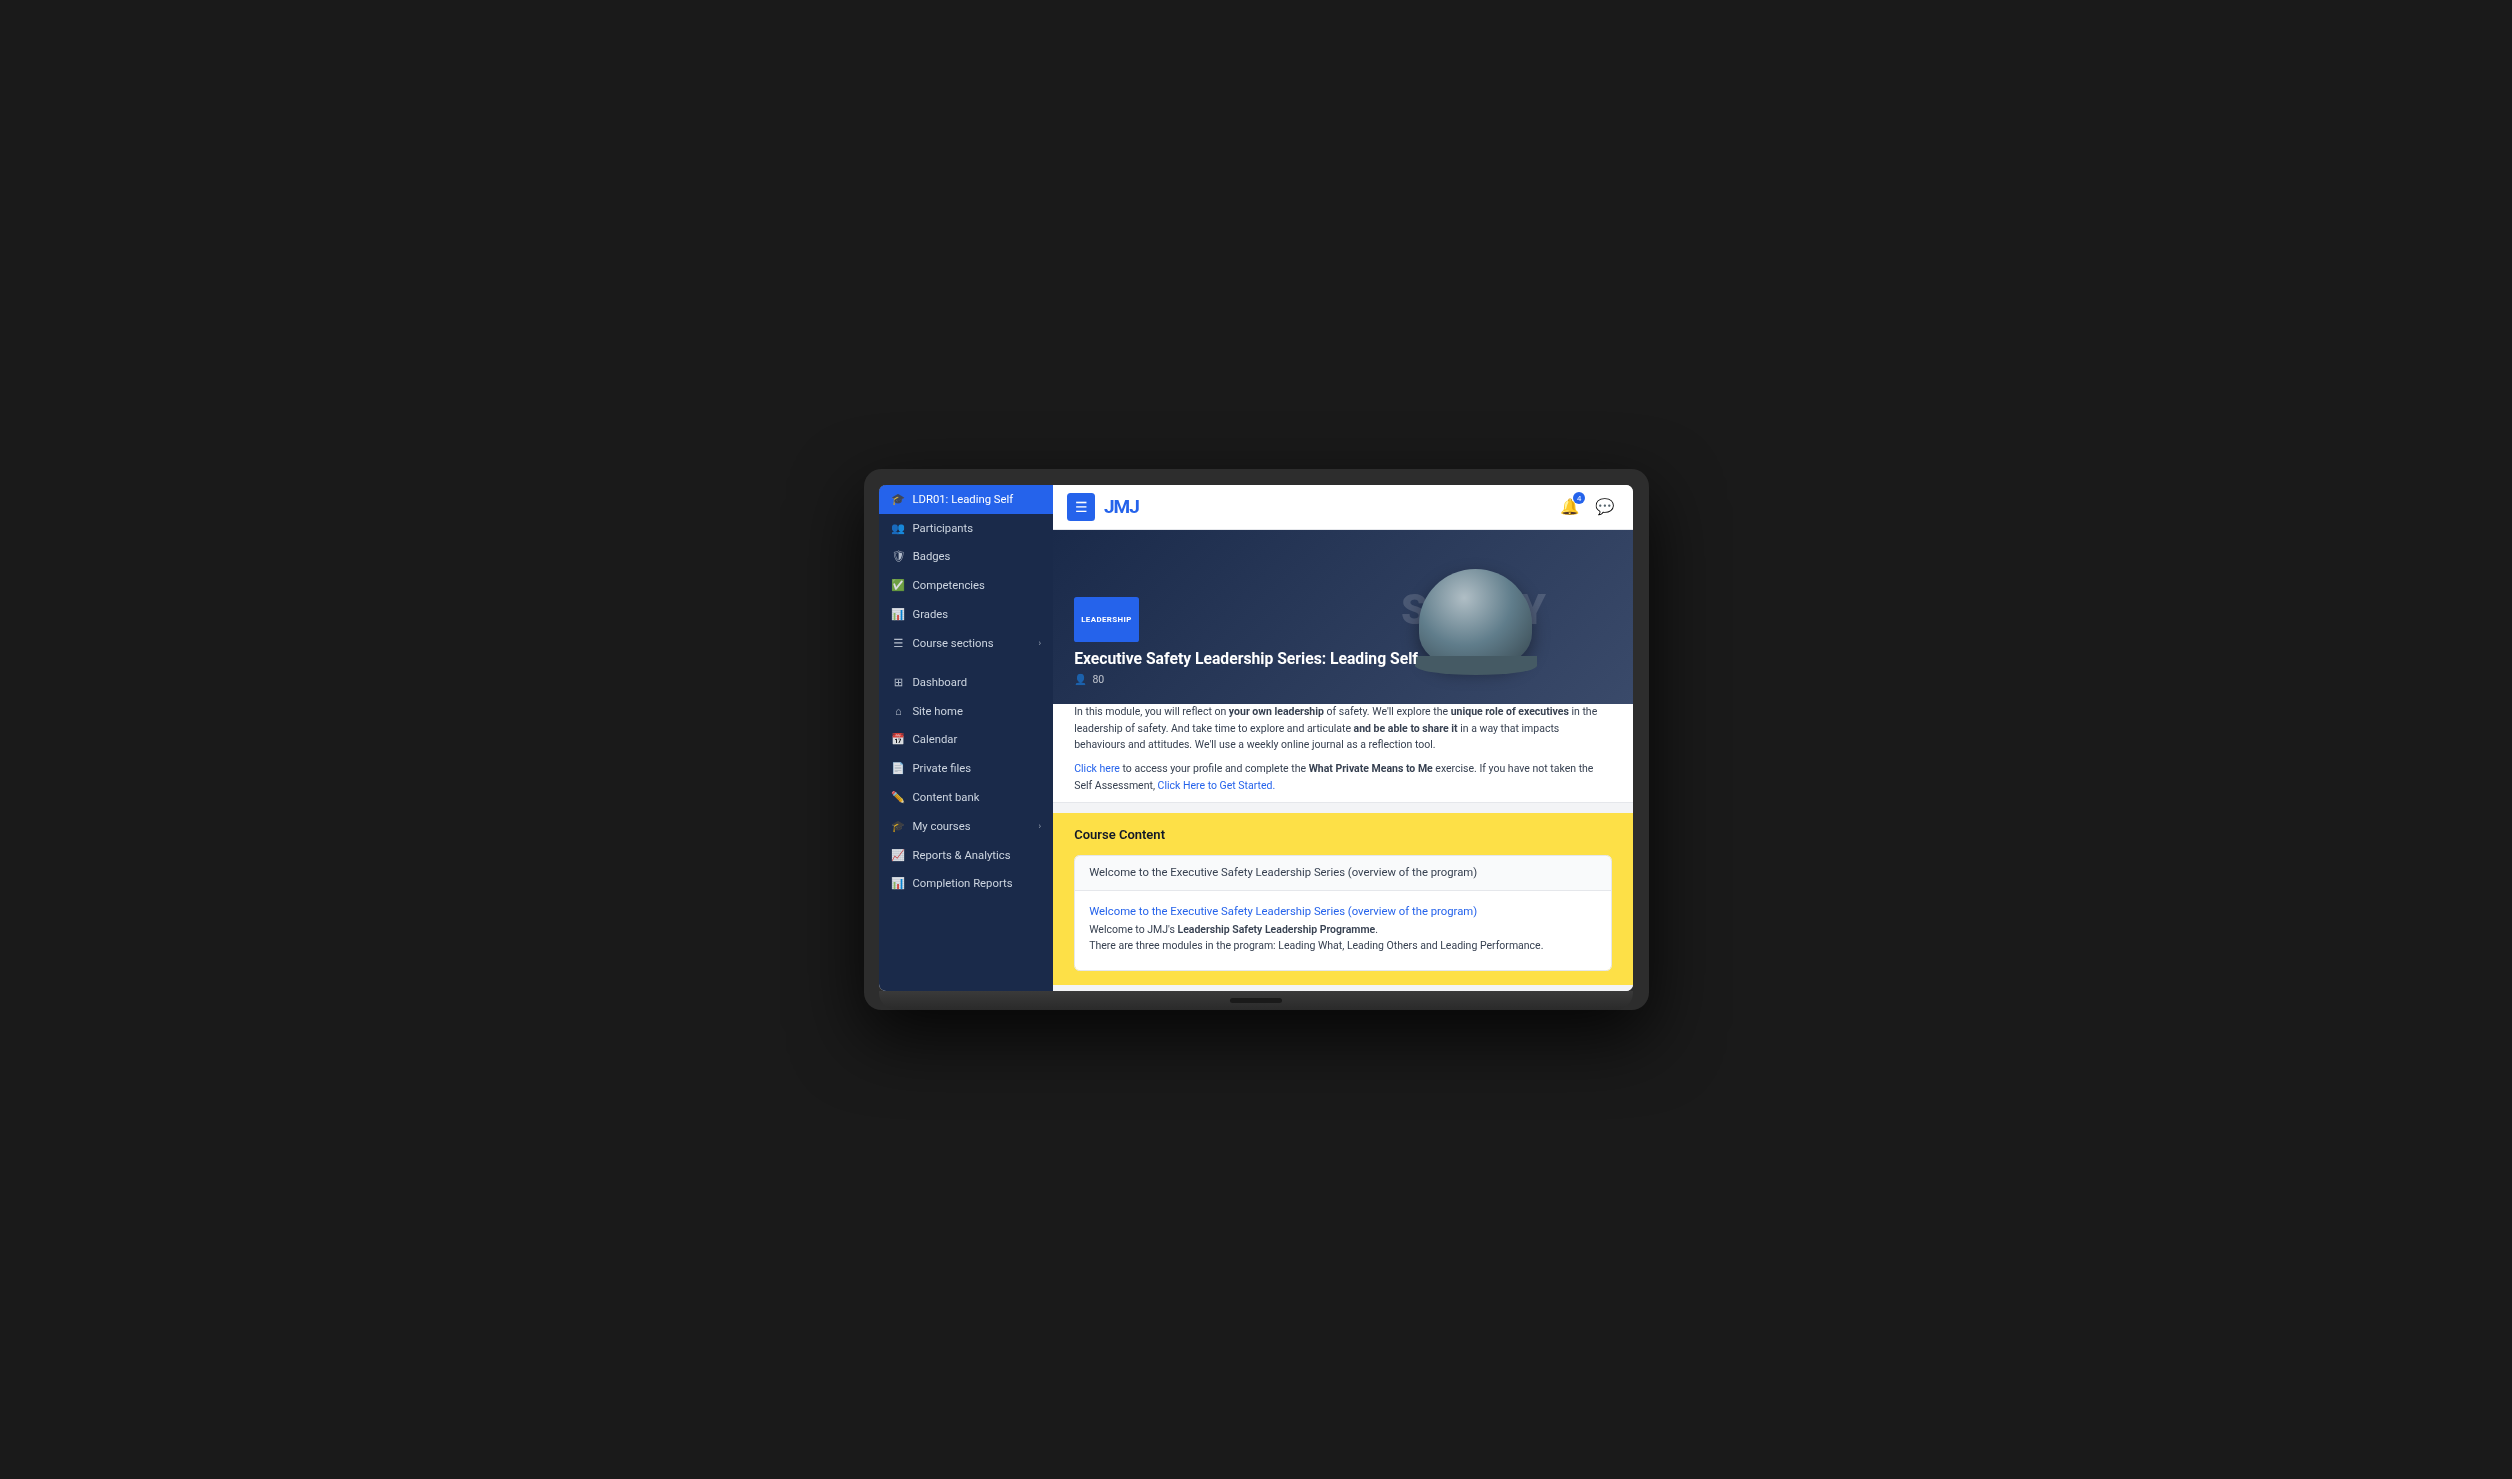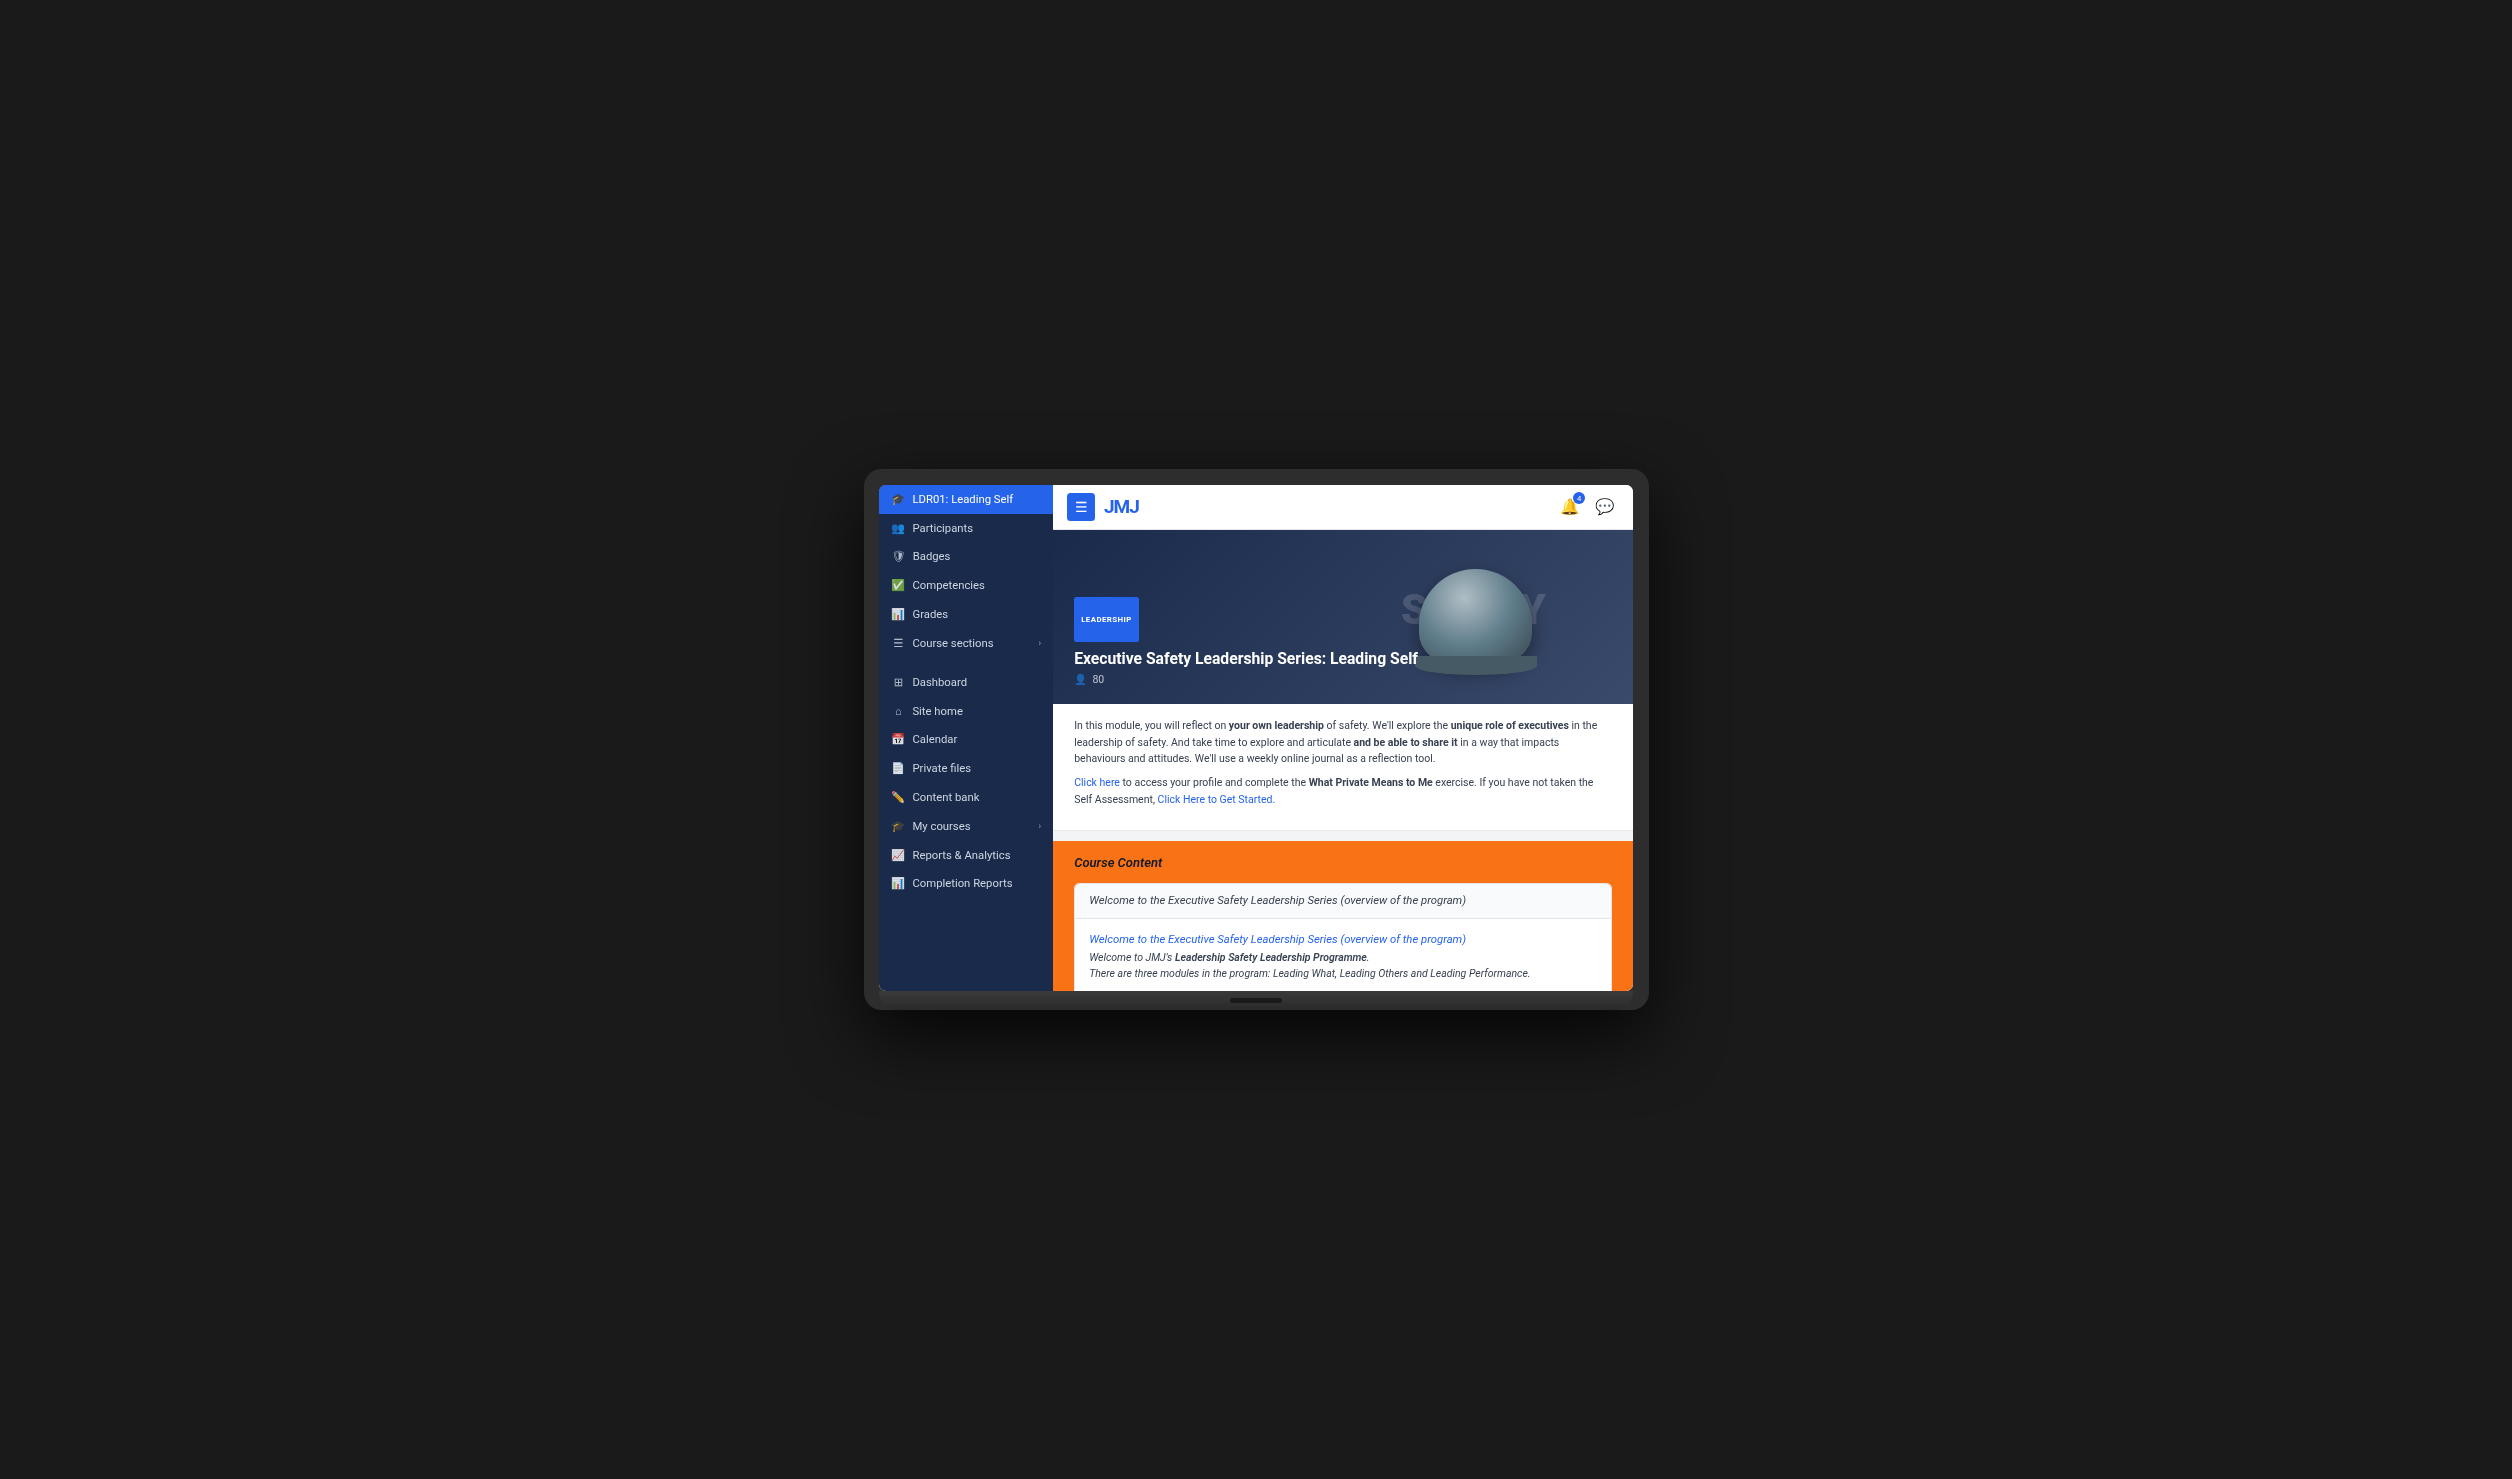--- a/index.html
+++ b/index.html
@@ -215,35 +215,34 @@
       color: rgba(255,255,255,0.7);
       font-size: 10.5px;
       display: flex;
       align-items: center;
       gap: 5.2px;
     }
 
     
     .course-desc {
       background: #fff;
-      padding: 14px 21px;
+      padding: 0 21px;
       font-size: 10.5px;
       color: #374151;
       line-height: 1.6;
       border-bottom: 0.9px solid #e5e7eb;
     }
     .course-desc p { margin-bottom: 7px; }
     .course-desc a { color: #2563eb; text-decoration: none; }
 
     
     .course-content-section {
-      background: #f97316;
+      background: #fde047;
       margin-top: 10.5px;
       padding: 14px 21px;
-      font-style: italic;
     }
     .course-content-title {
       font-size: 13px;
       font-weight: 600;
       color: #111827;
       margin-bottom: 12.2px;
     }
     .content-accordion {
       border: 0.9px solid #e5e7eb;
       border-radius: 5.2px;

